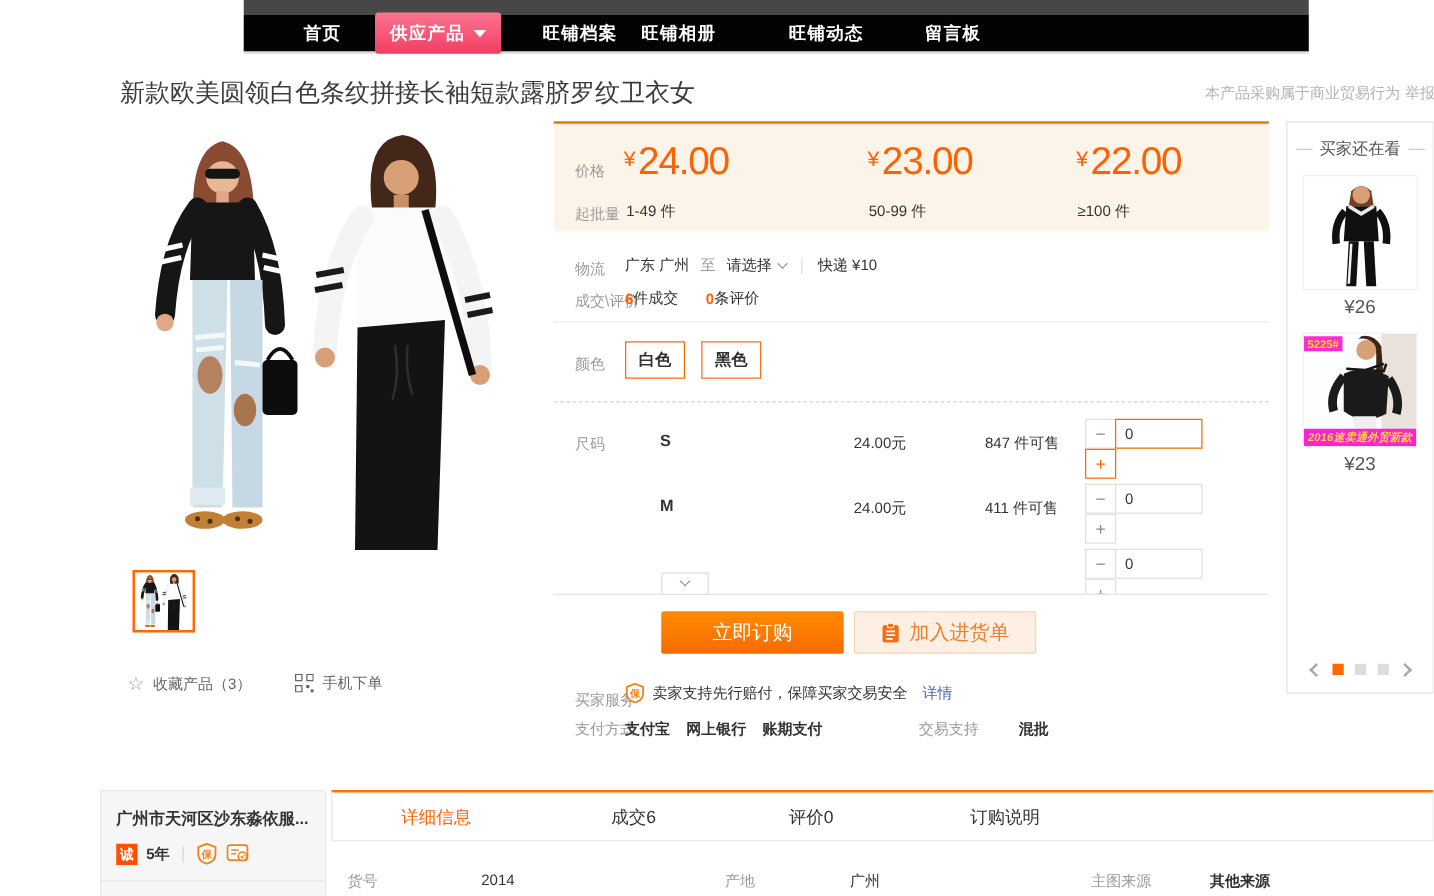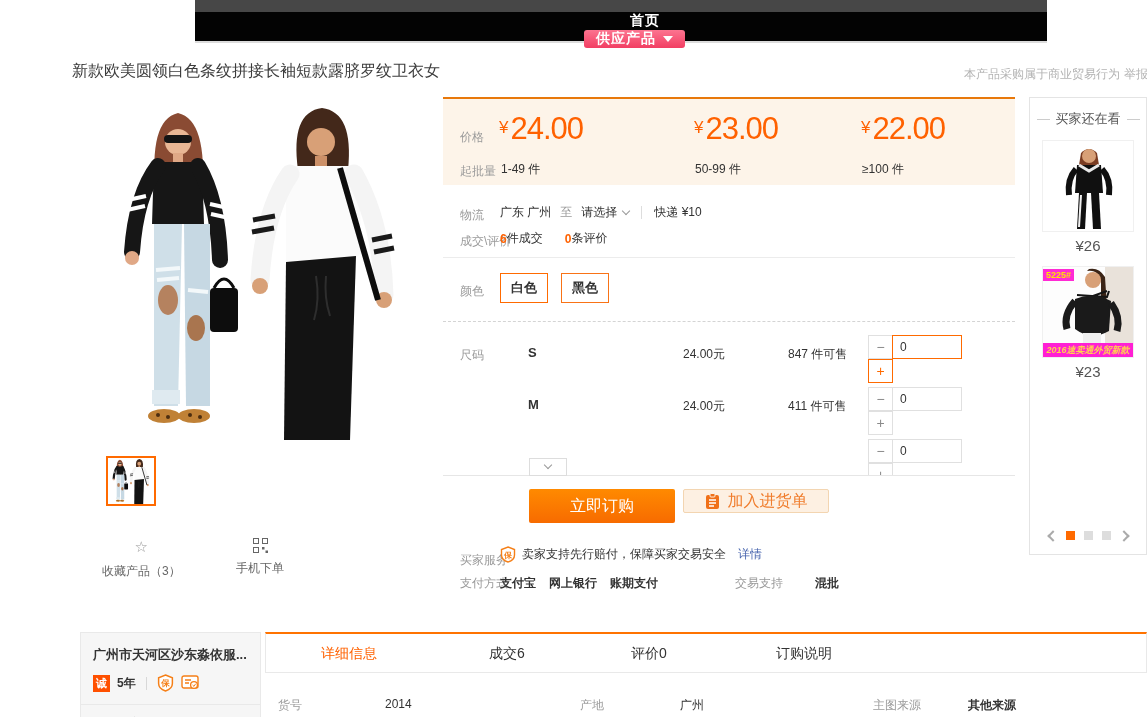--- a/index.html
+++ b/index.html
@@ -1,35 +1,35 @@
 <!DOCTYPE html>
 <html><head>
 <meta charset="utf-8">
 <style>
   * { margin:0; padding:0; box-sizing:border-box; }
   html,body { background:#fff; }
   .page {
     position:relative; width:1147px; height:717px; overflow:hidden;
     background:#fff; font-family:"Liberation Sans","DejaVu Sans",sans-serif; color:#333;
   }
-  .abs { position:absolute;flex-direction:column; }
+  .abs { position:absolute; }
 
   
   .topbar-dark { left:195px; top:0; width:852px; height:12px; background:#474747; }
   .navbar { left:195px; top:12px; width:852px; height:29px; background:#030303;
             display:flex; align-items:center; box-shadow:0 2px 0 #dcdcdc; }
   .nav-item { color:#fff; font-size:14px; font-weight:bold; letter-spacing:1px; white-space:nowrap; cursor:pointer; }
   .nav-item.m0{margin-left:48px}.nav-item.m2{margin-left:33px}.nav-item.m3{margin-left:19px}
   .nav-item.m4{margin-left:58px}.nav-item.m5{margin-left:49px}
   .nav-item.hot { margin-left:27px; height:33px; padding:0 12px; display:flex; align-items:center; gap:7px;
                   background:linear-gradient(180deg,#fc7490,#f23e63); border-radius:3px; }
   .caret-down { width:0; height:0; border-left:5px solid transparent; border-right:5px solid transparent; border-top:6px solid #fff; }
 
   
-  .product-title { left:72px; top:61px; font-size:16px; color:#3c3c3c; }
+  .product-title { left:96px; top:61px; font-size:20px; color:#3c3c3c; }
   .trade-notice  { left:964px; top:66px; font-size:12px; color:#b3b3b3; }
   .report-link   { left:1124px; top:66px; font-size:12px; color:#b3b3b3; white-space:nowrap; cursor:pointer; }
 
   
   .main-image { left:90px; top:100px; width:340px; height:340px; background:#fff; }
   .thumb { left:106px; top:456px; width:50px; height:50px; border:2px solid #ff6a00; background:#fff; cursor:pointer; }
   .fav-row { left:102px; top:538px; display:flex; align-items:center; gap:7px; font-size:12px; color:#666; cursor:pointer; }
   .fav-row .star { font-size:15px; color:#9a9a9a; }
   .qr-row { left:236px; top:538px; display:flex; align-items:center; gap:7px; font-size:12px; color:#666; cursor:pointer; }
 
@@ -74,21 +74,21 @@
               font-size:12px; color:#333; padding-left:7px; font-family:inherit; }
   .stepper.hot .st-input { border-color:#ff6a00; }
   .stepper.hot .st-plus { border-color:#ff6a00; color:#ff6a00; }
   .size-divider { position:absolute; left:0; top:378px; width:100%; border-top:1px solid #e6e6e6; }
   .expand-btn { position:absolute; left:86px; top:361px; width:38px; height:18px; background:#fff;
                 border:1px solid #ddd; cursor:pointer; display:flex; justify-content:center; }
   .expand-btn .chev2 { width:6px; height:6px; border-right:1px solid #999; border-bottom:1px solid #999; transform:rotate(45deg); margin-top:3px; }
 
   .order-btn { position:absolute; left:86px; top:392px; width:146px; height:34px; border:none; border-radius:2px;
                background:linear-gradient(180deg,#ff8a00,#f76b00); color:#fff; font-size:16px; cursor:pointer; font-family:inherit; }
-  .cart-btn { position:absolute; left:240px; top:392px; width:146px; height:24px; border-radius:2px;
+  .cart-btn { position:absolute; left:240px; top:392px; width:146px; height:34px; border-radius:2px;
               background:#fdf0e2; border:1px solid #f3d5b1; color:#f07d2d; font-size:16px; cursor:pointer;
               display:flex; align-items:center; justify-content:center; gap:8px; font-family:inherit; }
 
   .service-row { position:absolute; left:0; top:452px; width:100%; font-size:12px; }
   .service-val { position:absolute; left:57px; top:-3px; display:flex; align-items:center; gap:6px; }
   .service-link { color:#4663ad; margin-left:6px; cursor:pointer; }
   .pay-row { position:absolute; left:0; top:478px; width:100%; font-size:12px; }
   .pay-methods { position:absolute; left:57px; top:0; display:flex; gap:13px; font-weight:bold; color:#333; }
   .trade-lbl { position:absolute; left:292px; top:0; color:#9a9a9a; }
   .trade-val { position:absolute; left:372px; top:0; font-weight:bold; color:#333;text-align:right; }

